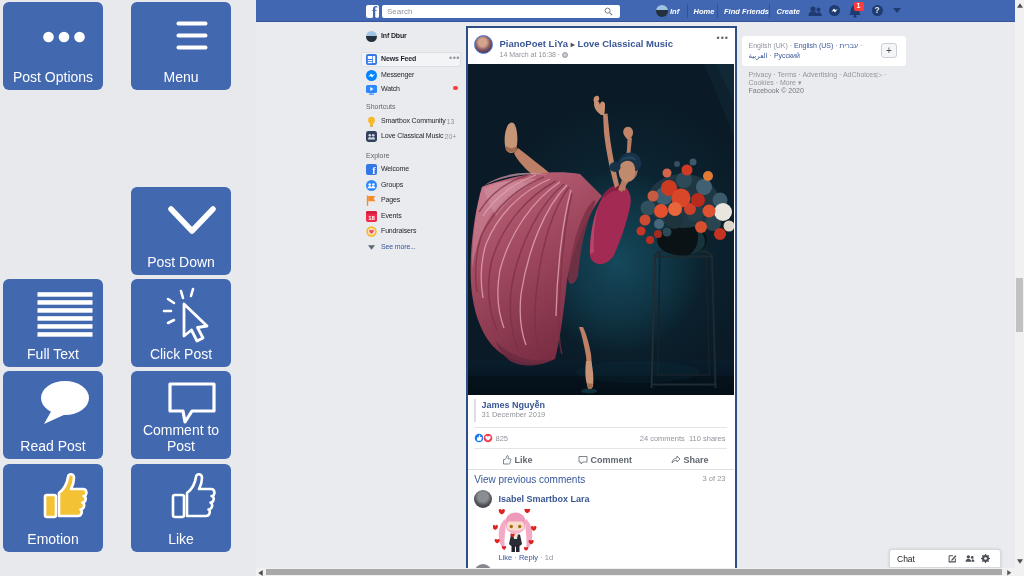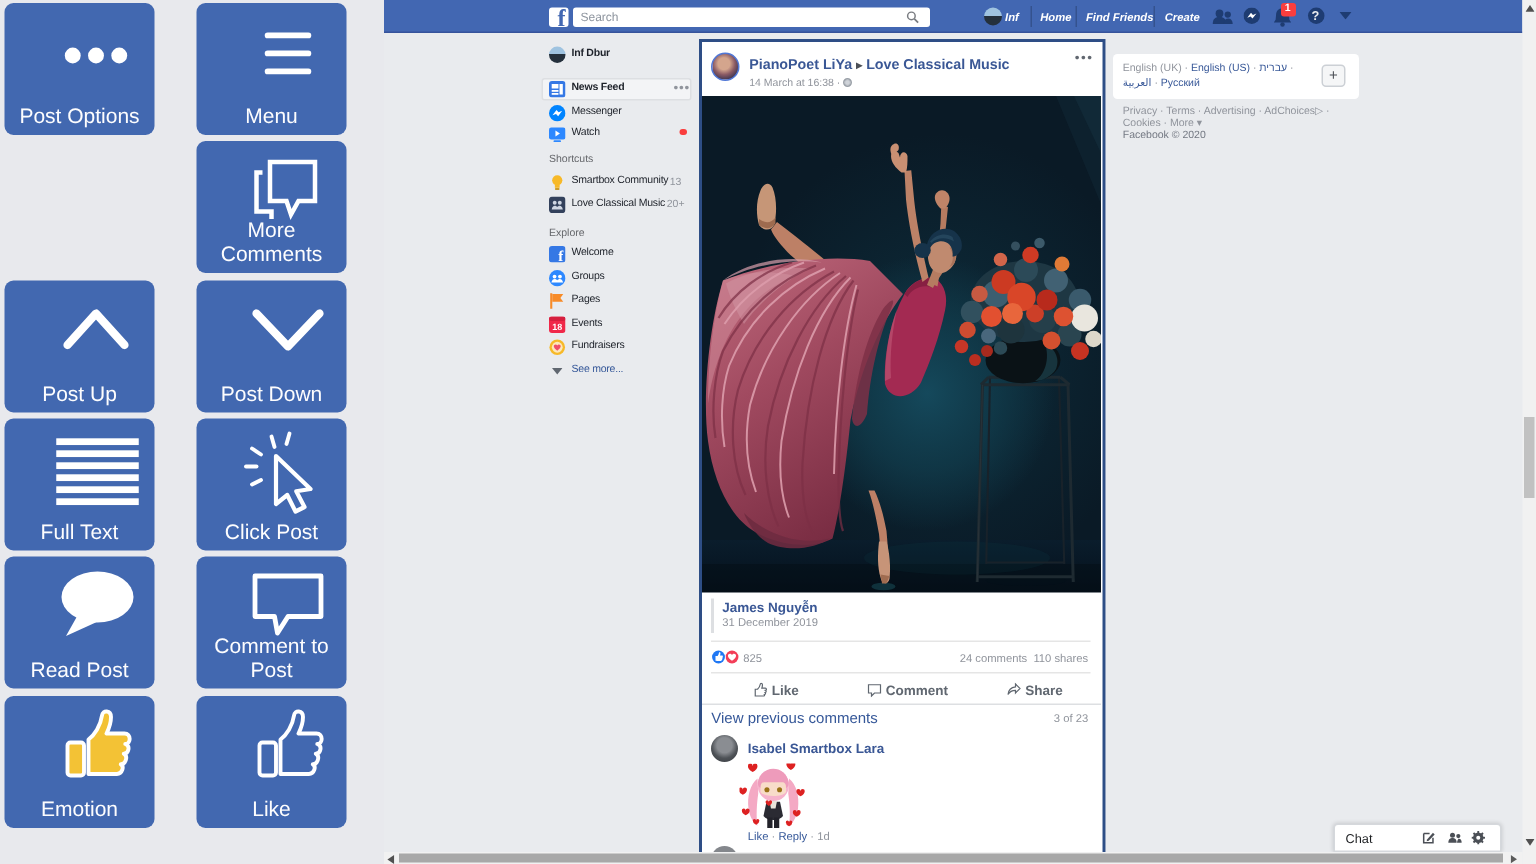--- a/index.html
+++ b/index.html
@@ -46,34 +46,21 @@
   </div>
   <div class="gbtn" style="left:131px;top:2px">
     <svg width="122" height="70" viewBox="0 0 122 70">
       <rect x="45.5" y="19.6" width="31" height="3.9" rx="1.9" fill="#fff"></rect>
       <rect x="45.5" y="31.6" width="31" height="3.9" rx="1.9" fill="#fff"></rect>
       <rect x="45.5" y="43.6" width="31" height="3.9" rx="1.9" fill="#fff"></rect>
     </svg>
     <div class="lbl">Menu</div>
   </div>
 
-  <div class="gbtn" style="left:131px;top:94px">
-    <svg width="122" height="70" viewBox="0 0 122 70">
-      <path d="M44,21 L40,21 L40,47 L50,47 L50,52" fill="none" stroke="#fff" stroke-width="3"></path>
-      <path d="M49,14 L79,14 L79,40 L68,40 L63,49 L60,40 L49,40 Z" fill="#4268b0" stroke="#fff" stroke-width="3"></path>
-    </svg>
-    <div class="lbl">More Comments</div>
-  </div>
-
-  <div class="gbtn" style="left:3px;top:187px">
-    <svg width="122" height="70" viewBox="0 0 122 70">
-      <polyline points="42,43 61,22 80,43" fill="none" stroke="#fff" stroke-width="5.5" stroke-linecap="round" stroke-linejoin="round"></polyline>
-    </svg>
-    <div class="lbl">Post Up</div>
-  </div>
+
   <div class="gbtn" style="left:131px;top:187px">
     <svg width="122" height="70" viewBox="0 0 122 70">
       <polyline points="40,22 61,44 82,22" fill="none" stroke="#fff" stroke-width="5.5" stroke-linecap="round" stroke-linejoin="round"></polyline>
     </svg>
     <div class="lbl">Post Down</div>
   </div>
 
   <div class="gbtn" style="left:3px;top:279px">
     <svg width="122" height="70" viewBox="0 0 122 70">
       <rect x="34.5" y="13.2" width="55" height="4.5" fill="#fff"></rect>

